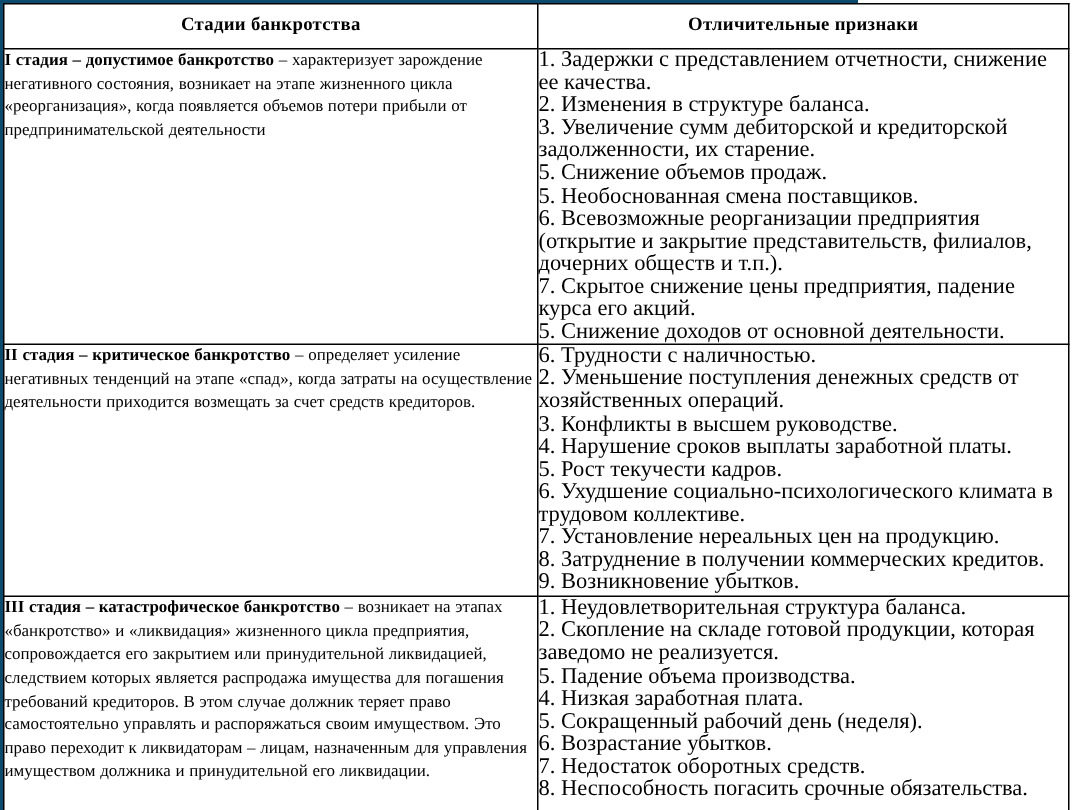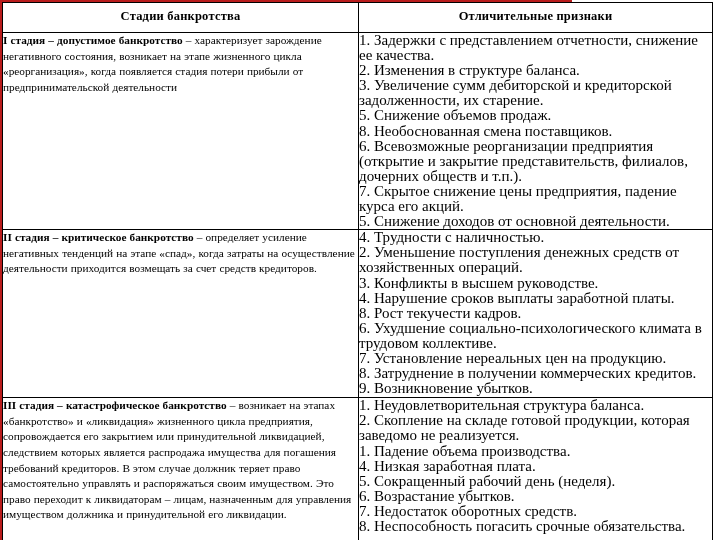--- a/index.html
+++ b/index.html
@@ -12,21 +12,21 @@
   }
   body {
     font-family: "Liberation Serif", "DejaVu Serif", serif;
     color: #000000;
   }
 
   .page {
     position: relative;
     width: 572px;
     height: 540px;
-    background: #b91c1c;
+    background: #0c4a6e;
     box-sizing: border-box;
   }
 
   .table-wrap {
     position: absolute;
     left: 2px;
     top: 2px;
     width: 710px;
     height: 528px;
     box-sizing: border-box;
@@ -107,62 +107,62 @@
       </colgroup>
       <thead>
         <tr class="header-row">
           <th>Стадии банкротства</th>
           <th>Отличительные признаки</th>
         </tr>
       </thead>
       <tbody>
         <tr class="row-1">
           <td class="cell">
-            <p class="para"><span class="lead">I стадия – допустимое банкротство</span><span> – характеризует зарождение негативного состояния, возникает на этапе жизненного цикла «реорганизация», когда появляется стадия потери прибыли от предпринимательской деятельности</span></p>
+            <p class="para"><span class="lead">I стадия – допустимое банкротство</span><span> – характеризует зарождение негативного состояния, возникает на этапе жизненного цикла «реорганизация», когда появляется объемов потери прибыли от предпринимательской деятельности</span></p>
           </td>
           <td class="cell">
             <ol class="marks">
               <li>1. Задержки с представлением отчетности, снижение ее качества.</li>
               <li>2. Изменения в структуре баланса.</li>
               <li>3. Увеличение сумм дебиторской и кредиторской задолженности, их старение.</li>
               <li>5. Снижение объемов продаж.</li>
-              <li>8. Необоснованная смена поставщиков.</li>
+              <li>5. Необоснованная смена поставщиков.</li>
               <li>6. Всевозможные реорганизации предприятия (открытие и закрытие представительств, филиалов, дочерних обществ и т.п.).</li>
               <li>7. Скрытое снижение цены предприятия, падение курса его акций.</li>
               <li>5. Снижение доходов от основной деятельности.</li>
             </ol>
           </td>
         </tr>
         <tr class="row-2">
           <td class="cell">
             <p class="para"><span class="lead">II стадия – критическое банкротство</span><span> – определяет усиление негативных тенденций на этапе «спад», когда затраты на осуществление деятельности приходится возмещать за счет средств  кредиторов.</span></p>
           </td>
           <td class="cell">
             <ol class="marks">
-              <li>4. Трудности с наличностью.</li>
+              <li>6. Трудности с наличностью.</li>
               <li>2. Уменьшение поступления денежных средств от хозяйственных операций.</li>
               <li>3. Конфликты в высшем руководстве.</li>
               <li>4. Нарушение сроков выплаты заработной платы.</li>
-              <li>8. Рост текучести кадров.</li>
+              <li>5. Рост текучести кадров.</li>
               <li>6. Ухудшение социально-психологического климата в трудовом коллективе.</li>
               <li>7. Установление нереальных цен на продукцию.</li>
               <li>8. Затруднение в получении коммерческих кредитов.</li>
               <li>9. Возникновение убытков.</li>
             </ol>
           </td>
         </tr>
         <tr class="row-3">
           <td class="cell">
             <p class="para"><span class="lead">III стадия – катастрофическое банкротство</span><span> – возникает на этапах «банкротство» и «ликвидация» жизненного цикла предприятия, сопровождается его закрытием или принудительной ликвидацией, следствием которых является распродажа имущества для погашения требований кредиторов. В этом случае должник теряет право самостоятельно управлять и распоряжаться своим имуществом. Это право переходит к ликвидаторам – лицам, назначенным для управления имуществом  должника и принудительной его ликвидации.</span></p>
           </td>
           <td class="cell">
             <ol class="marks">
               <li>1. Неудовлетворительная структура баланса.</li>
               <li>2. Скопление на складе готовой продукции, которая заведомо не реализуется.</li>
-              <li>1. Падение объема производства.</li>
+              <li>5. Падение объема производства.</li>
               <li>4. Низкая заработная плата.</li>
               <li>5. Сокращенный рабочий день (неделя).</li>
               <li>6. Возрастание убытков.</li>
               <li>7. Недостаток оборотных средств.</li>
               <li>8. Неспособность погасить срочные обязательства.</li>
             </ol>
           </td>
         </tr>
       </tbody>
     </table>

